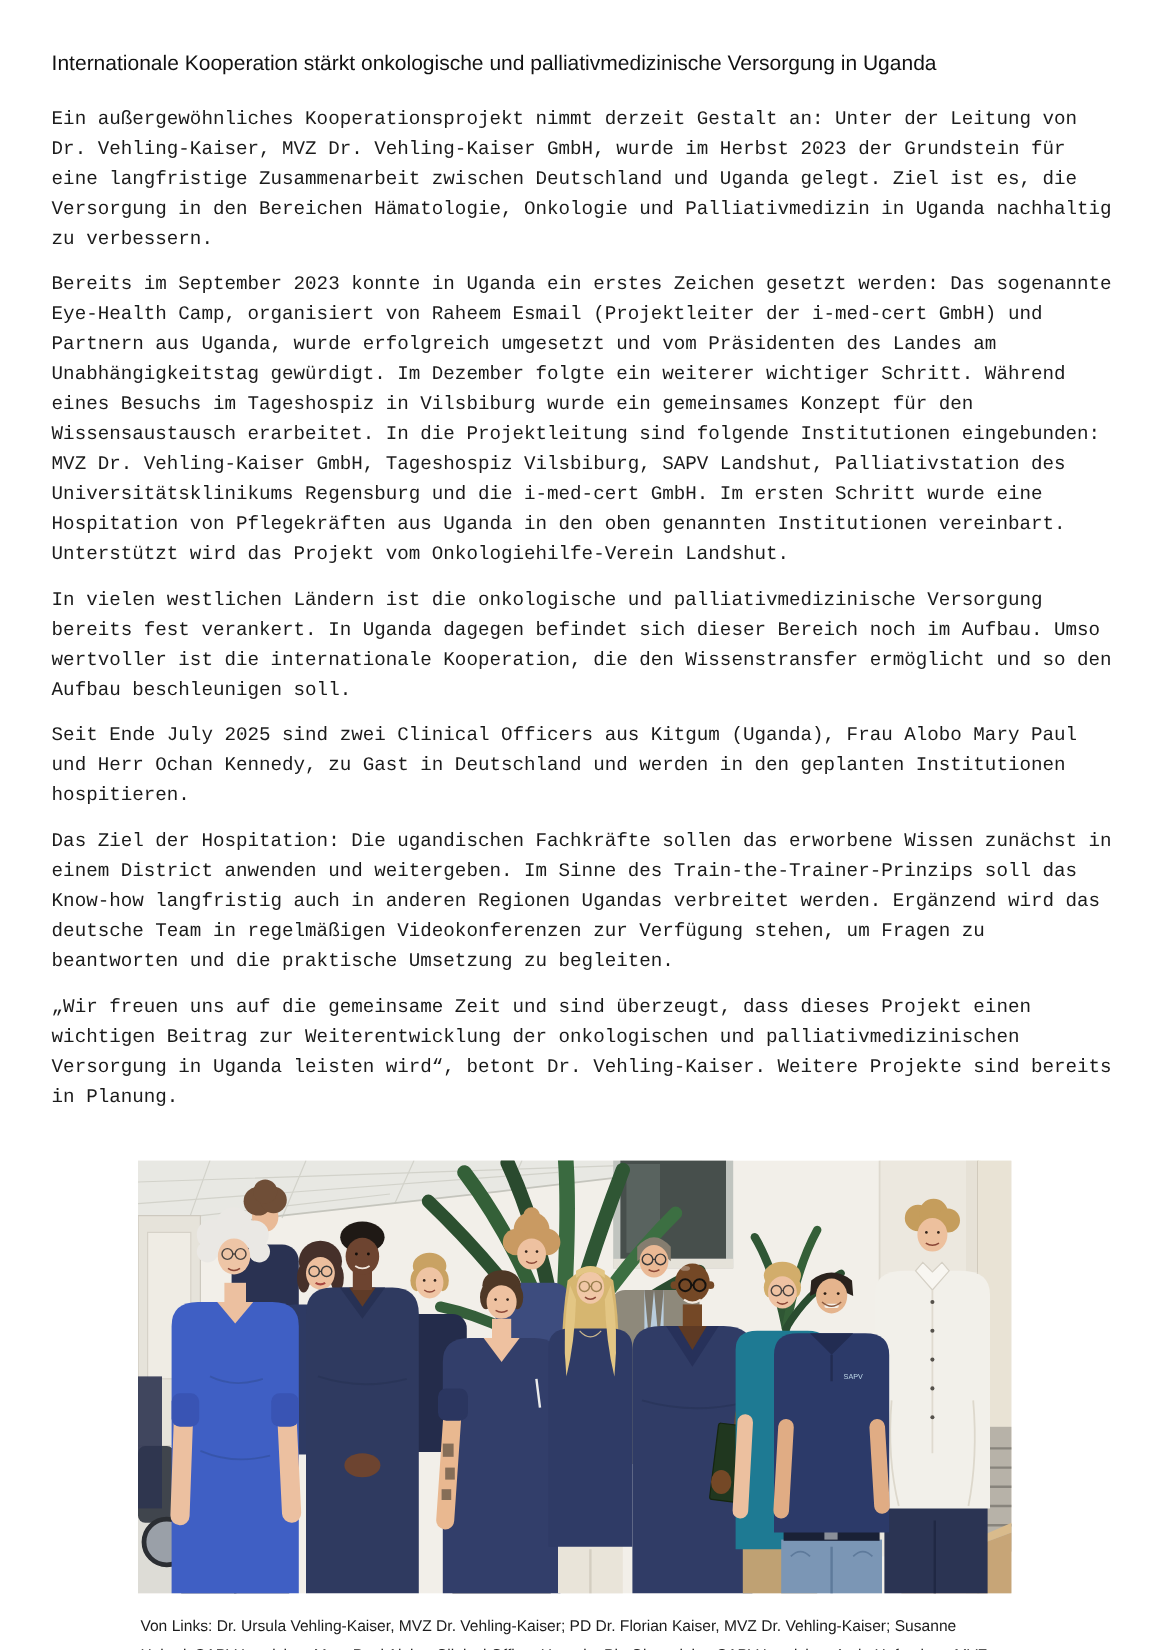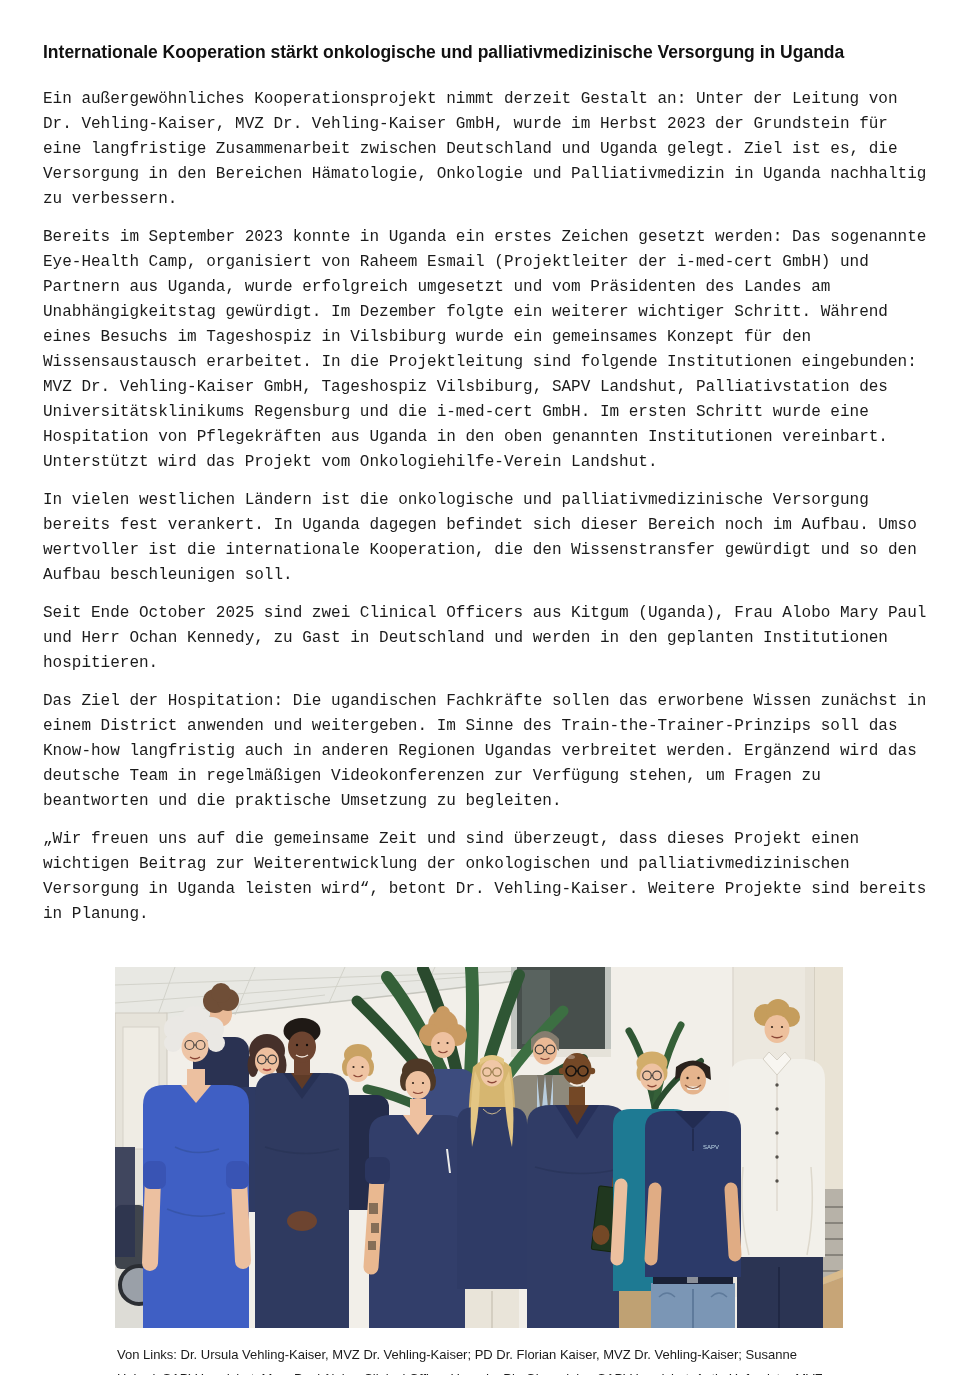--- a/index.html
+++ b/index.html
@@ -3,21 +3,21 @@
 <meta charset="utf-8">
 <style>
   html,body{margin:0;padding:0;}
   body{
     width:972px;height:1375px;background:#ffffff;
     font-family:"Liberation Sans",sans-serif;color:#1b1b1b;
     -webkit-font-smoothing:antialiased;
   }
   .page{box-sizing:border-box;width:972px;padding:41px 42px 0 43px;}
   .title{
-    font-size:17.5px;font-weight:700;line-height:22px;
+    font-size:17.5px;font-weight:400;line-height:22px;
     margin:0 0 24px 0;color:#111;
   }
   .body-text p{
     font-size:16px;line-height:25px;margin:0 0 13px 0;font-family:Liberation Mono, monospace;
   }
   figure{margin:40px 0 0 72px;width:728px;}
   svg.photo{display:block;width:728px;height:361px;}
   figcaption{
     font-size:13px;line-height:24px;color:#1b1b1b;
     margin:15px 0 0 2px;width:722px;
@@ -26,22 +26,22 @@
 </head>
 <body>
 
 <div class="page">
 
   <h1 class="title">Internationale Kooperation stärkt onkologische und palliativmedizinische Versorgung in Uganda</h1>
 
   <div class="body-text">
     <p>Ein außergewöhnliches Kooperationsprojekt nimmt derzeit Gestalt an: Unter der Leitung von Dr. Vehling-Kaiser, MVZ Dr. Vehling-Kaiser GmbH, wurde im Herbst 2023 der Grundstein für eine langfristige Zusammenarbeit zwischen Deutschland und Uganda gelegt. Ziel ist es, die Versorgung in den Bereichen Hämatologie, Onkologie und Palliativmedizin in Uganda nachhaltig zu verbessern.</p>
     <p>Bereits im September 2023 konnte in Uganda ein erstes Zeichen gesetzt werden: Das sogenannte Eye-Health Camp, organisiert von Raheem Esmail (Projektleiter der i-med-cert GmbH) und Partnern aus Uganda, wurde erfolgreich umgesetzt und vom Präsidenten des Landes am Unabhängigkeitstag gewürdigt. Im Dezember folgte ein weiterer wichtiger Schritt. Während eines Besuchs im Tageshospiz in Vilsbiburg wurde ein gemeinsames Konzept für den Wissensaustausch erarbeitet. In die Projektleitung sind folgende Institutionen eingebunden: MVZ Dr. Vehling-Kaiser GmbH, Tageshospiz Vilsbiburg, SAPV Landshut, Palliativstation des Universitätsklinikums Regensburg und die i-med-cert GmbH. Im ersten Schritt wurde eine Hospitation von Pflegekräften aus Uganda in den oben genannten Institutionen vereinbart. Unterstützt wird das Projekt vom Onkologiehilfe-Verein Landshut.</p>
-    <p>In vielen westlichen Ländern ist die onkologische und palliativmedizinische Versorgung bereits fest verankert. In Uganda dagegen befindet sich dieser Bereich noch im Aufbau. Umso wertvoller ist die internationale Kooperation, die den Wissenstransfer gewürdigt und so den Aufbau beschleunigen soll.</p>
-    <p>Seit Ende October 2025 sind zwei Clinical Officers aus Kitgum (Uganda), Frau Alobo Mary Paul und Herr Ochan Kennedy, zu Gast in Deutschland und werden in den geplanten Institutionen hospitieren.</p>
+    <p>In vielen westlichen Ländern ist die onkologische und palliativmedizinische Versorgung bereits fest verankert. In Uganda dagegen befindet sich dieser Bereich noch im Aufbau. Umso wertvoller ist die internationale Kooperation, die den Wissenstransfer ermöglicht und so den Aufbau beschleunigen soll.</p>
+    <p>Seit Ende July 2025 sind zwei Clinical Officers aus Kitgum (Uganda), Frau Alobo Mary Paul und Herr Ochan Kennedy, zu Gast in Deutschland und werden in den geplanten Institutionen hospitieren.</p>
     <p>Das Ziel der Hospitation: Die ugandischen Fachkräfte sollen das erworbene Wissen zunächst in einem District anwenden und weitergeben. Im Sinne des Train-the-Trainer-Prinzips soll das Know-how langfristig auch in anderen Regionen Ugandas verbreitet werden. Ergänzend wird das deutsche Team in regelmäßigen Videokonferenzen zur Verfügung stehen, um Fragen zu beantworten und die praktische Umsetzung zu begleiten.</p>
     <p>„Wir freuen uns auf die gemeinsame Zeit und sind überzeugt, dass dieses Projekt einen wichtigen Beitrag zur Weiterentwicklung der onkologischen und palliativmedizinischen Versorgung in Uganda leisten wird“, betont Dr. Vehling-Kaiser. Weitere Projekte sind bereits in Planung.</p>
   </div>
 
   <figure>
     <svg class="photo" viewBox="0 0 728 361" xmlns="http://www.w3.org/2000/svg">
 
       <g>
         <rect width="728" height="361" fill="#f2efe9"></rect>
         <rect x="618" y="0" width="82" height="330" fill="#ece8df"></rect>

